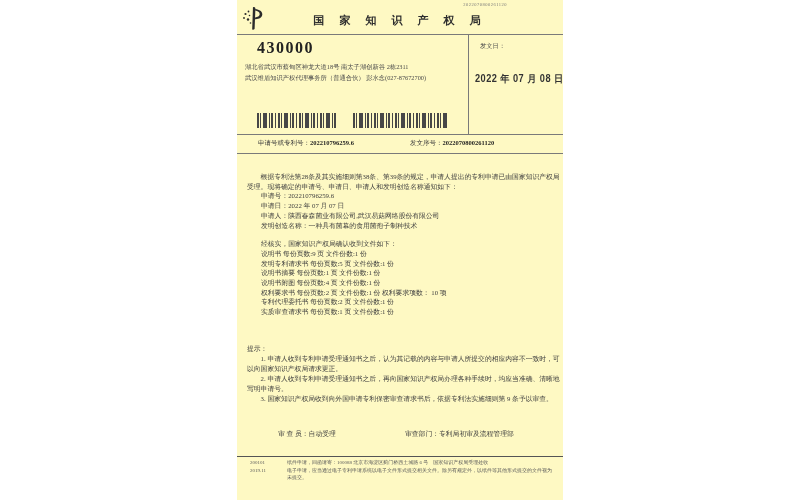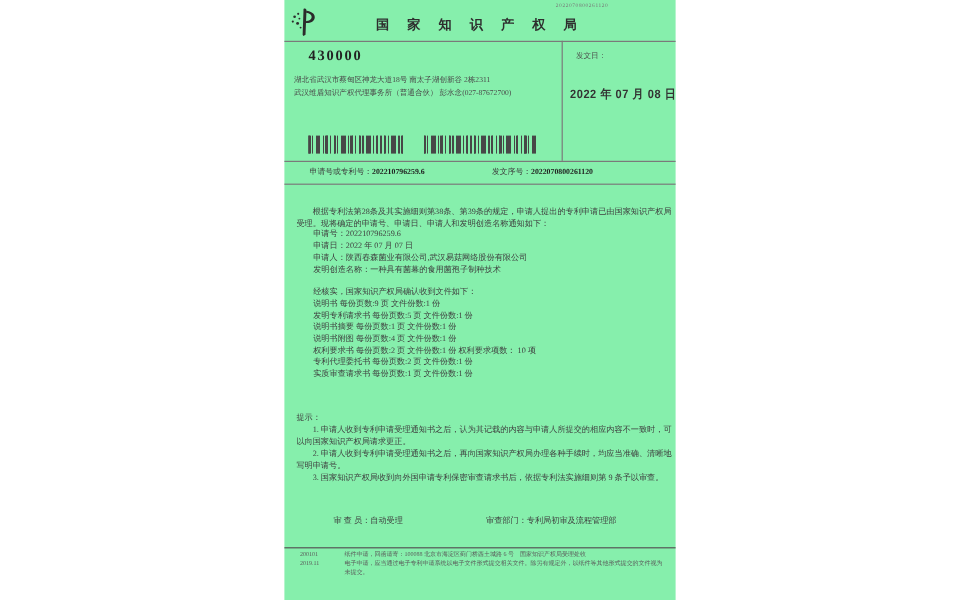--- a/index.html
+++ b/index.html
@@ -1,32 +1,32 @@
 <!DOCTYPE html>
 <html><head>
 <meta charset="utf-8">
 <style>
   * { margin:0; padding:0; box-sizing:border-box; }
   html,body { width:800px; height:500px; background:#ffffff; overflow:hidden;
               font-family:"Liberation Serif","DejaVu Serif",serif; color:#3c3c3c; }
-  .doc { position:absolute; left:237px; top:0; width:326px; height:500px; background:#86efac; }
+  .doc { position:absolute; left:237px; top:0; width:326px; height:500px; background:#fef9c3; }
 
   
   .logo { position:absolute; left:2px; top:6px; width:27px; height:25px; }
   .agency { position:absolute; left:0; top:13px; width:100%; text-align:center;
             font-family:"Liberation Sans","DejaVu Sans",sans-serif;
             font-size:11px; font-weight:bold; letter-spacing:6px; color:#2e2e2e; white-space:nowrap; }
   .serial-top { position:absolute; right:56px; top:2px; font-size:4.5px; color:#777; letter-spacing:0.5px; }
 
   .rule { position:absolute; left:0; width:326px; border-top:1px solid #7a7a7a; }
   .rule1 { top:34px; } .rule2 { top:134px; } .rule3 { top:153px; }
   .vline { position:absolute; left:231px; top:34px; height:100px; border-left:1px solid #7a7a7a; }
 
   
-  .postal { position:absolute; left:20px; top:39px; font-size:12px; font-weight:bold;
+  .postal { position:absolute; left:20px; top:39px; font-size:16px; font-weight:bold;
             letter-spacing:1.5px; color:#222; }
   .addr { position:absolute; left:8px; top:61px; width:218px; font-size:6.3px;
           line-height:11px; color:#4a4a4a; white-space:nowrap; }
   .issue-label { position:absolute; left:243px; top:42px; font-size:6.3px; color:#4a4a4a; }
   .issue-date { position:absolute; left:238px; top:72px; font-size:10px; font-weight:bold;
                 font-family:"Liberation Sans","DejaVu Sans",sans-serif; color:#333; letter-spacing:0.5px;
                 transform:scaleX(0.92); transform-origin:left; white-space:nowrap; }
 
   .barcode { position:absolute; top:113px; height:15px;
              background-image:

